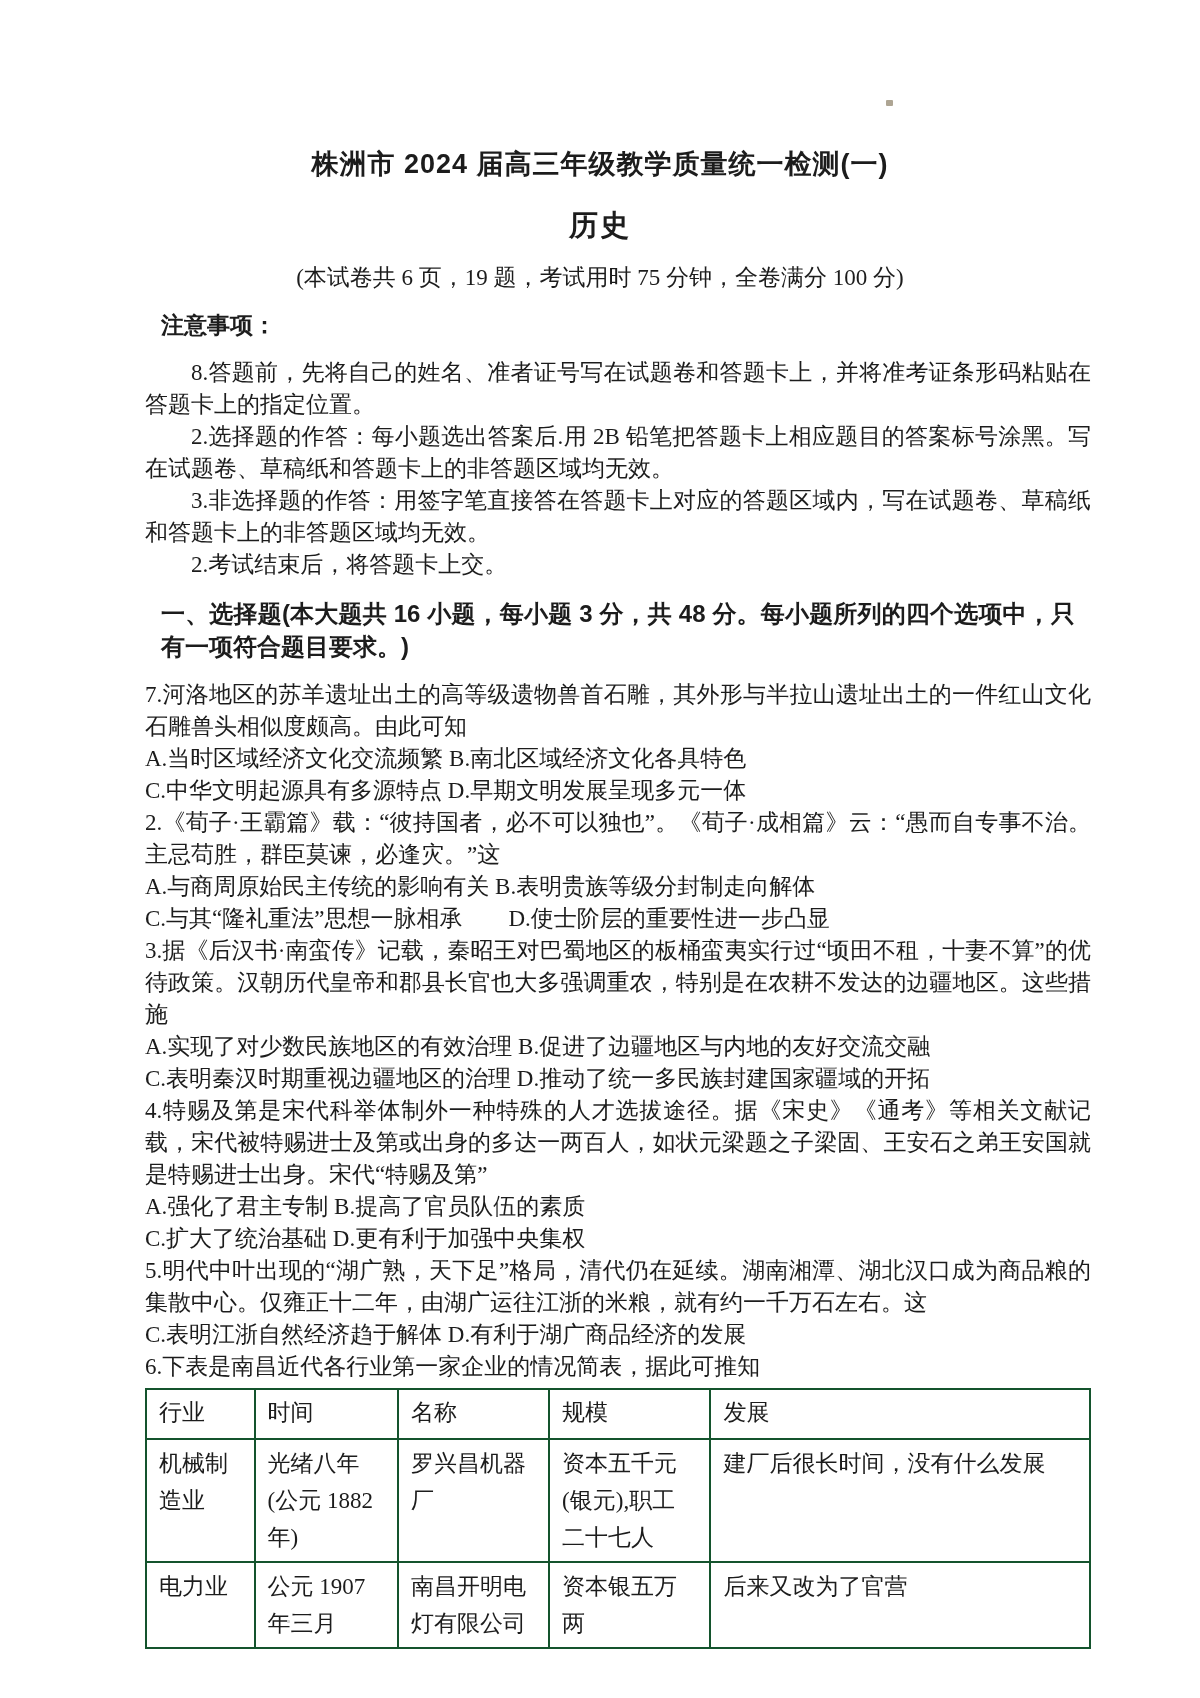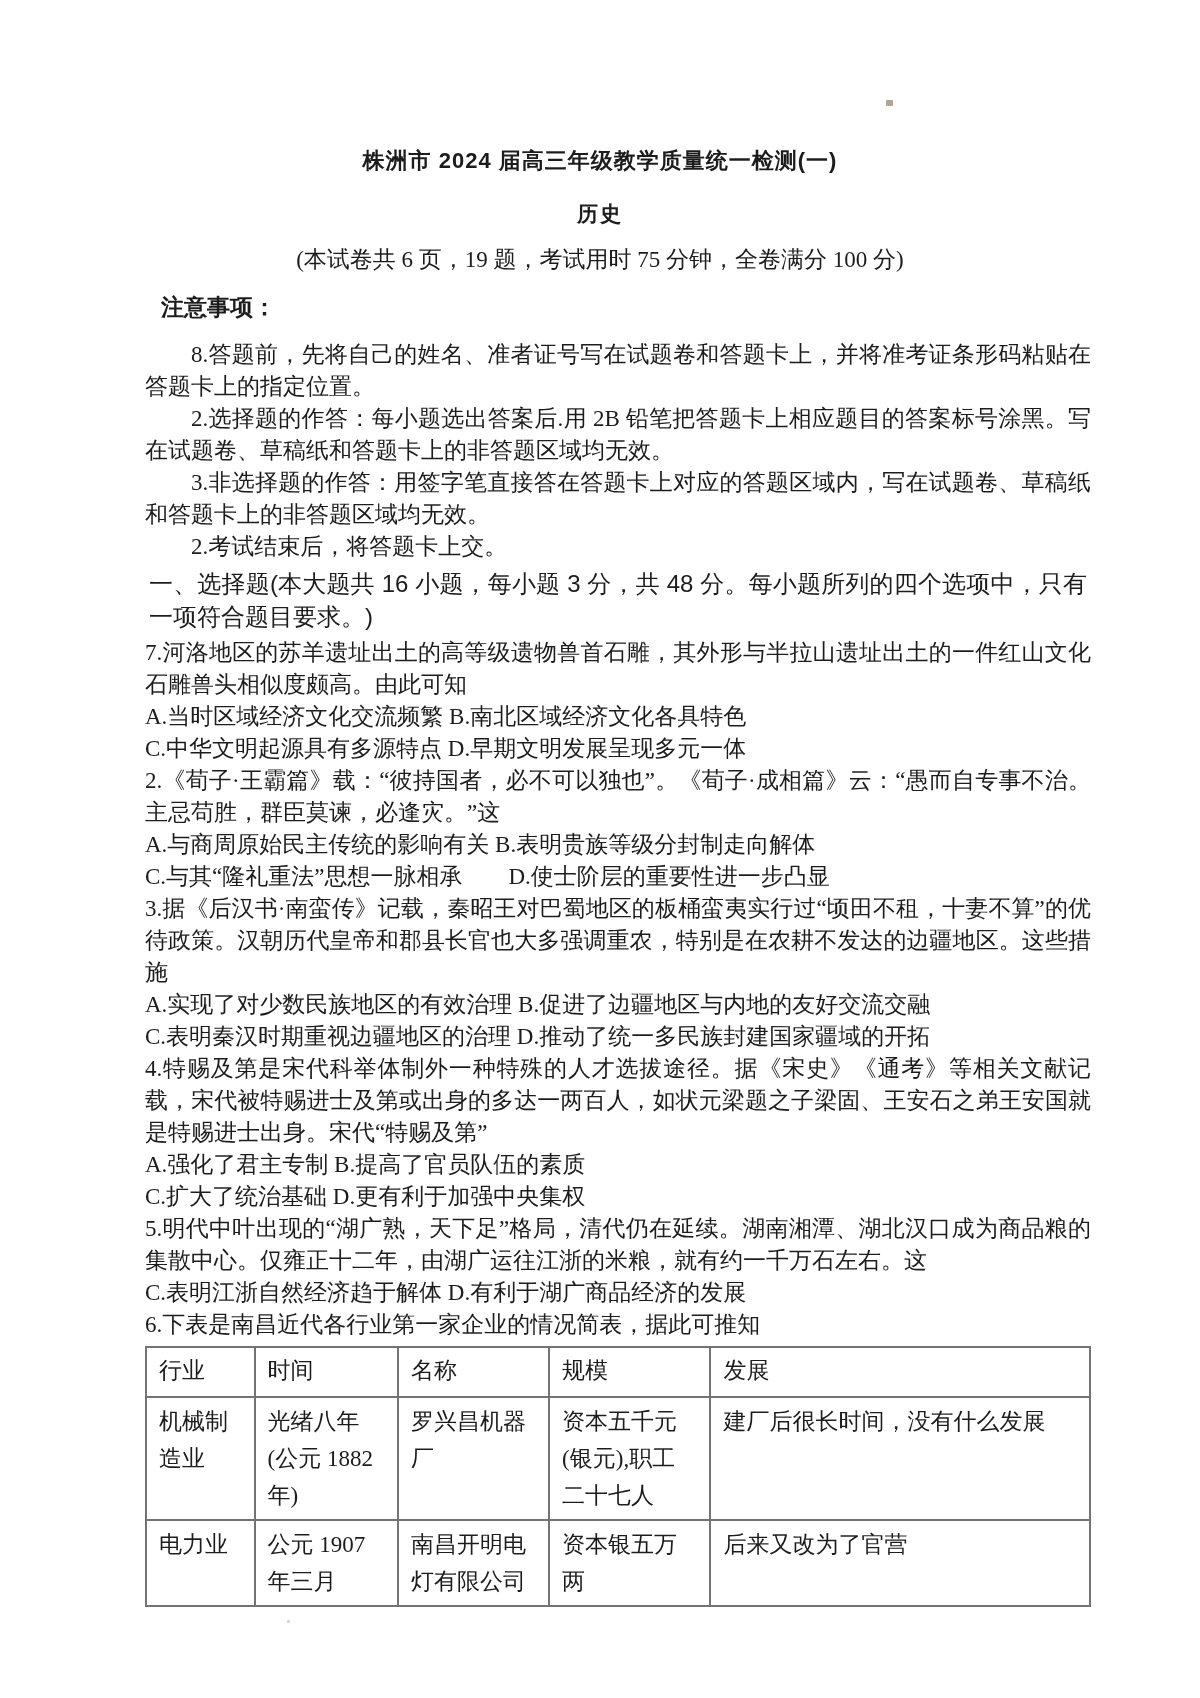--- a/index.html
+++ b/index.html
@@ -22,29 +22,29 @@
     border-radius: 1px;
   }
   .dot-top { left: 886px; top: 100px; }
   .dot-bottom { left: 287px; top: 1620px; width: 3px; height: 3px; background: #c9c9c9; }
 
   .page-title {
     margin: 0 0 24px 0;
     text-align: center;
     font-family: "Liberation Sans", "DejaVu Sans", sans-serif;
     font-weight: 700;
-    font-size: 22px;
+    font-size: 27px;
     letter-spacing: 1px;
   }
   .subject-title {
     margin: 0 0 16px 0;
     text-align: center;
     font-family: Liberation Serif, serif;
     font-weight: 700;
-    font-size: 21px;
+    font-size: 29px;
     letter-spacing: 2px;
   }
   .exam-info {
     margin: 0 0 8px 0;
     text-align: center;
     font-size: 23px;
   }
 
   .content {
     margin-left: 145px;
@@ -55,38 +55,38 @@
   }
   .notice-label {
     margin: 16px;
     font-family: "Liberation Sans", "DejaVu Sans", sans-serif;
     font-weight: 700;
     font-size: 23px;
     text-align: left;
   }
   .notice-item { margin: 0; text-indent: 2em; }
   .section-heading {
-    margin: 4px;
+    margin: 16px;
     font-family: "Liberation Sans", "DejaVu Sans", sans-serif;
-    font-weight: 400;
+    font-weight: 700;
     font-size: 24px;
     line-height: 33px;
     text-align: justify;
   }
   .stem, .option-line { margin: 0; }
 
   .enterprise-table {
     width: 100%;
     margin-top: 5px;
     border-collapse: collapse;
     table-layout: fixed;
     font-size: 23px;
   }
   .enterprise-table th, .enterprise-table td {
-    border: 2px solid #737373;
+    border: 2px solid #14532d;
     padding: 5px 12px;
     vertical-align: top;
     text-align: left;
     font-weight: normal;
     overflow: hidden;
   }
   .enterprise-table th { line-height: 36px; height: 38px; }
   .enterprise-table td { line-height: 37px; border-radius: 9px; }
   .col-industry { width: 11.5%; }
   .col-time     { width: 15.2%; }

